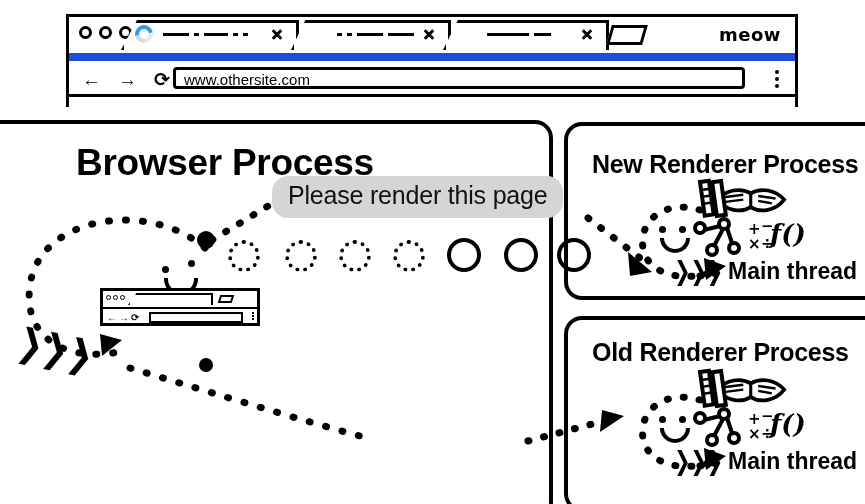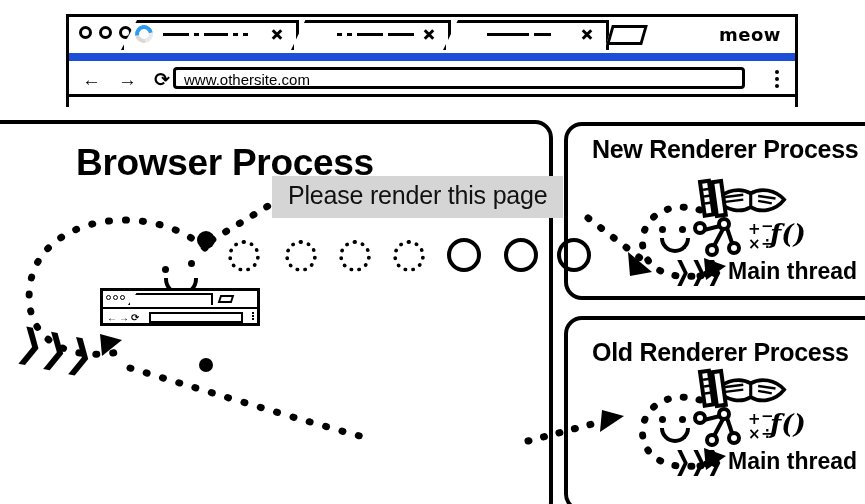--- a/index.html
+++ b/index.html
@@ -47,26 +47,26 @@
   .pagearea{height:18px;background:#fff;}
 
   
   .panel{position:absolute;border:4px solid #000;border-radius:18px;background:#fff;
          box-sizing:border-box;}
   .p-browser{left:-20px;top:120px;width:573px;height:400px;}
   .p-new{left:564px;top:122px;width:320px;height:178px;}
   .p-old{left:564px;top:316px;width:320px;height:196px;}
   .ptitle{position:absolute;font-size:25px;font-weight:700;letter-spacing:-.3px;white-space:nowrap;}
   .p-browser .ptitle{left:76px;top:18px;font-size:37px;margin-left:16px;}
-  .p-new .ptitle{left:24px;top:9px;}
+  .p-new .ptitle{left:24px;top:24px;}
   .p-old .ptitle{left:24px;top:18px;}
 
   
   .chip{position:absolute;background:#d5d5d5;color:#111;font-size:25px;
-        padding:5px 16px 8px;white-space:nowrap;letter-spacing:-.2px;}
+        padding:5px 16px 8px;white-space:nowrap;letter-spacing:-.2px;border-radius:16px;}
   .chip-render{left:272px;top:176px;}
   .chip-unload{left:268px;top:424px;}
 
   
   .ipc{position:absolute;top:238px;width:34px;height:34px;border-radius:50%;box-sizing:border-box;}
   .ipc.dotted{border:4px dotted #000;width:32px;height:32px;top:240px;}
   .ipc.solid{border:4px solid #000;}
   .c1{left:228px;} .c2{left:285px;} .c3{left:339px;} .c4{left:393px;}
   .c5{left:447px;} .c6{left:504px;} .c7{left:557px;}
 

